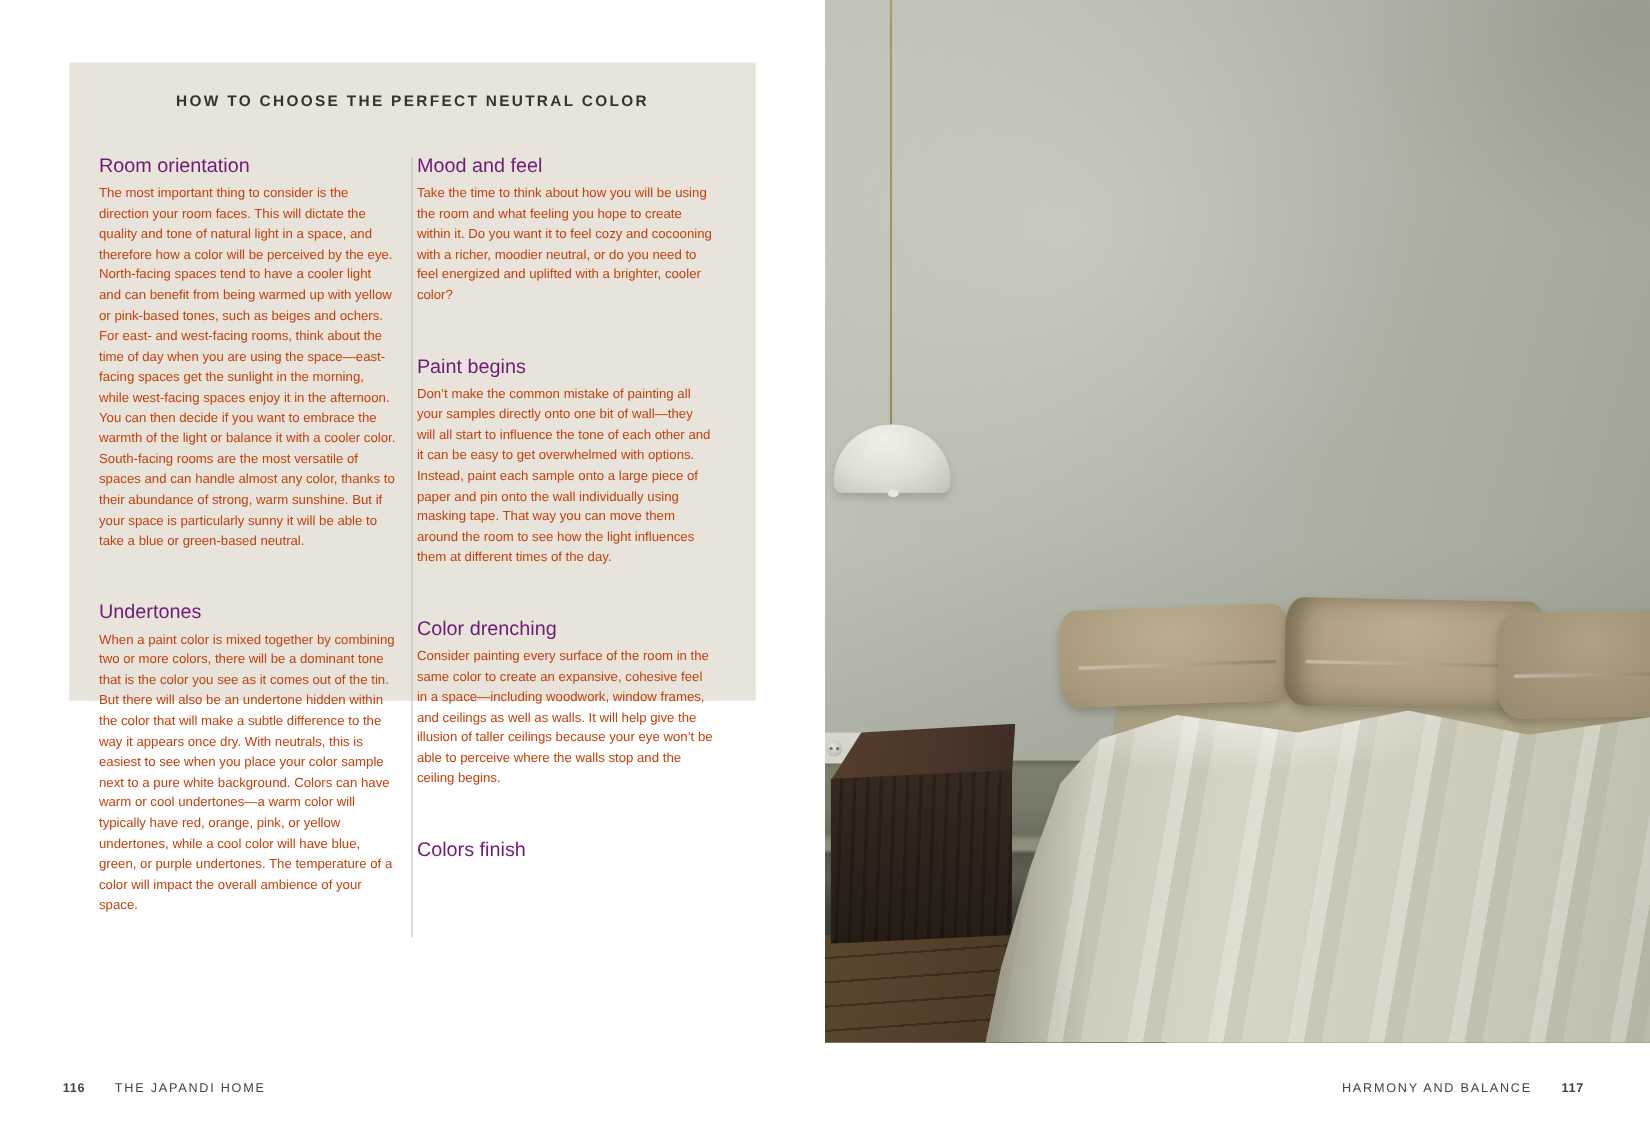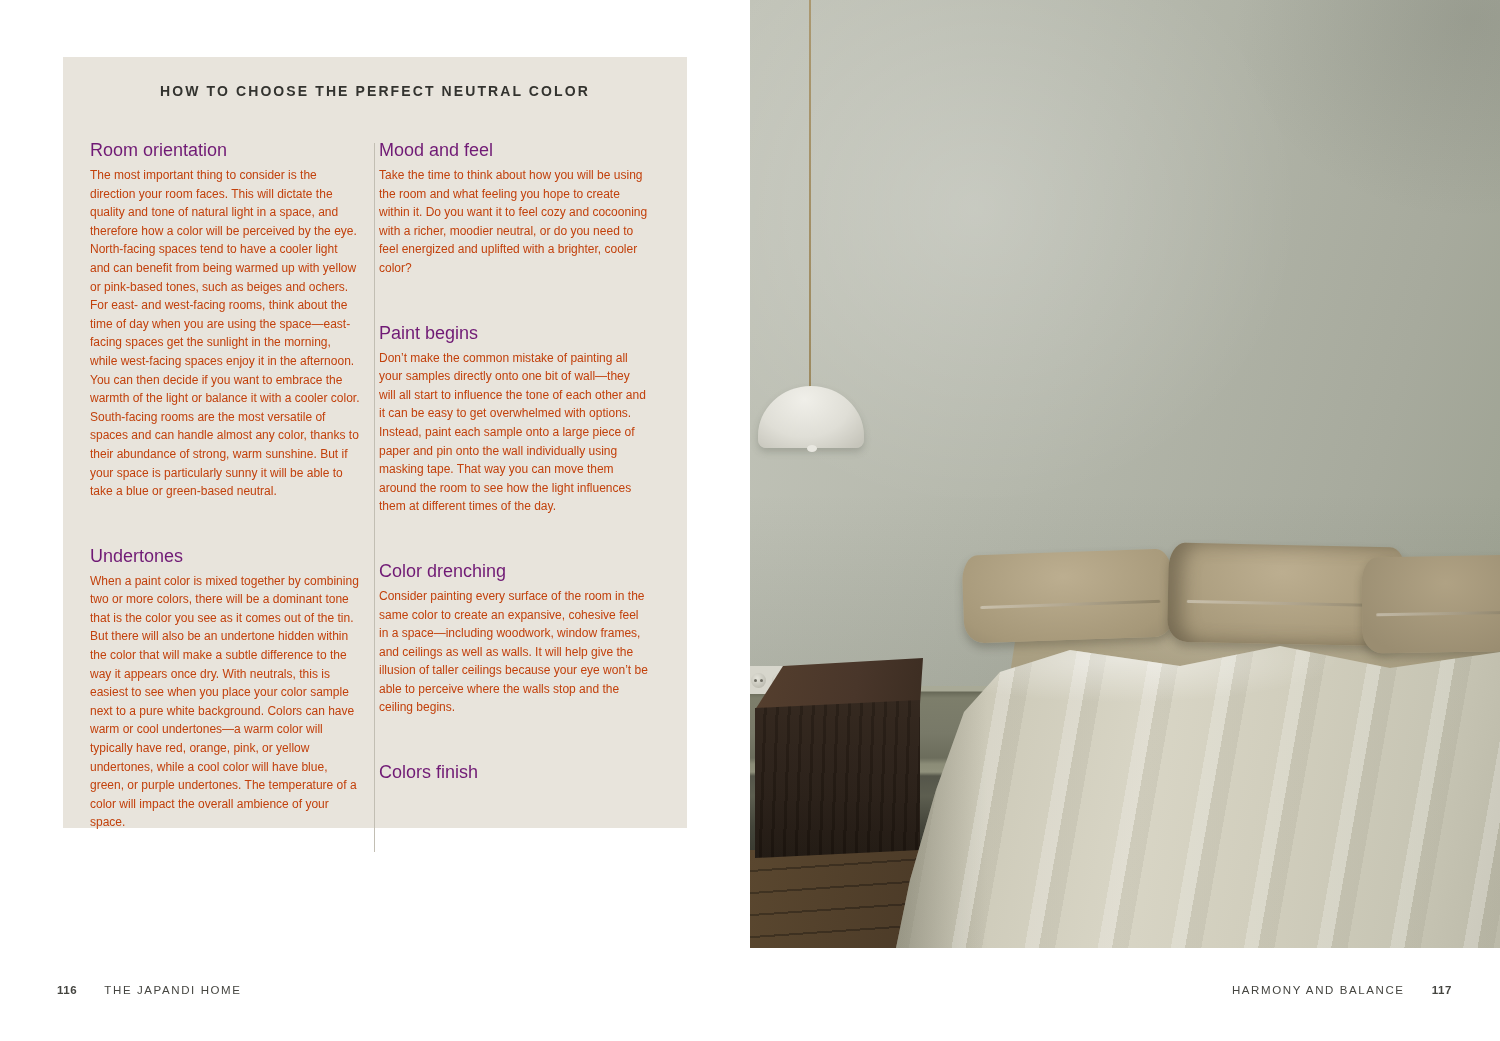--- a/index.html
+++ b/index.html
@@ -3,21 +3,21 @@
 <meta charset="utf-8">
 <style>
   html,body{margin:0;padding:0;}
   body{
     width:1500px;height:1041px;position:relative;overflow:hidden;
     background:#ffffff;
     font-family:"Liberation Sans", sans-serif;
   }
   
   .card{
-    position:absolute;left:63px;top:57px;width:624px;height:771px;
+    position:absolute;left:63px;top:57px;width:624px;height:580px;
     background:#e8e4dc;
   }
   .card-title{
     position:absolute;top:26px;left:0;right:0;
     text-align:center;
     font-size:14px;font-weight:700;letter-spacing:2.1px;
     color:#33332f;
   }
   .col{
     position:absolute;top:83px;width:270px;
@@ -37,21 +37,21 @@
   .section p{
     margin:0;
     font-size:12px;line-height:18.6px;color:#c2410c;
   }
   
   .footer-left,.footer-right{
     position:absolute;top:984px;display:flex;align-items:baseline;gap:27px;
     font-size:11.5px;color:#454540;
   }
   .footer-left{left:57px;}
-  .footer-right{right:48px;text-align:center;}
+  .footer-right{right:60px;text-align:center;}
   .folio{letter-spacing:0.6px;font-weight:700;}
   .running-head{letter-spacing:1.6px;font-weight:500;}
   
   .photo{
     position:absolute;left:750px;top:0;width:750px;height:948px;overflow:hidden;
     background:
       radial-gradient(ellipse 62% 45% at 30% 22%, rgba(255,255,255,0.22), transparent 70%),
       radial-gradient(ellipse 45% 30% at 96% 2%, rgba(58,64,54,0.14), transparent 70%),
       linear-gradient(to bottom, rgba(66,72,58,0) 52%, rgba(66,72,58,0.20) 86%),
       linear-gradient(105deg, #c2c4b9 0%, #b4b7ab 40%, #a7aa9d 75%, #9ba08f 100%);

